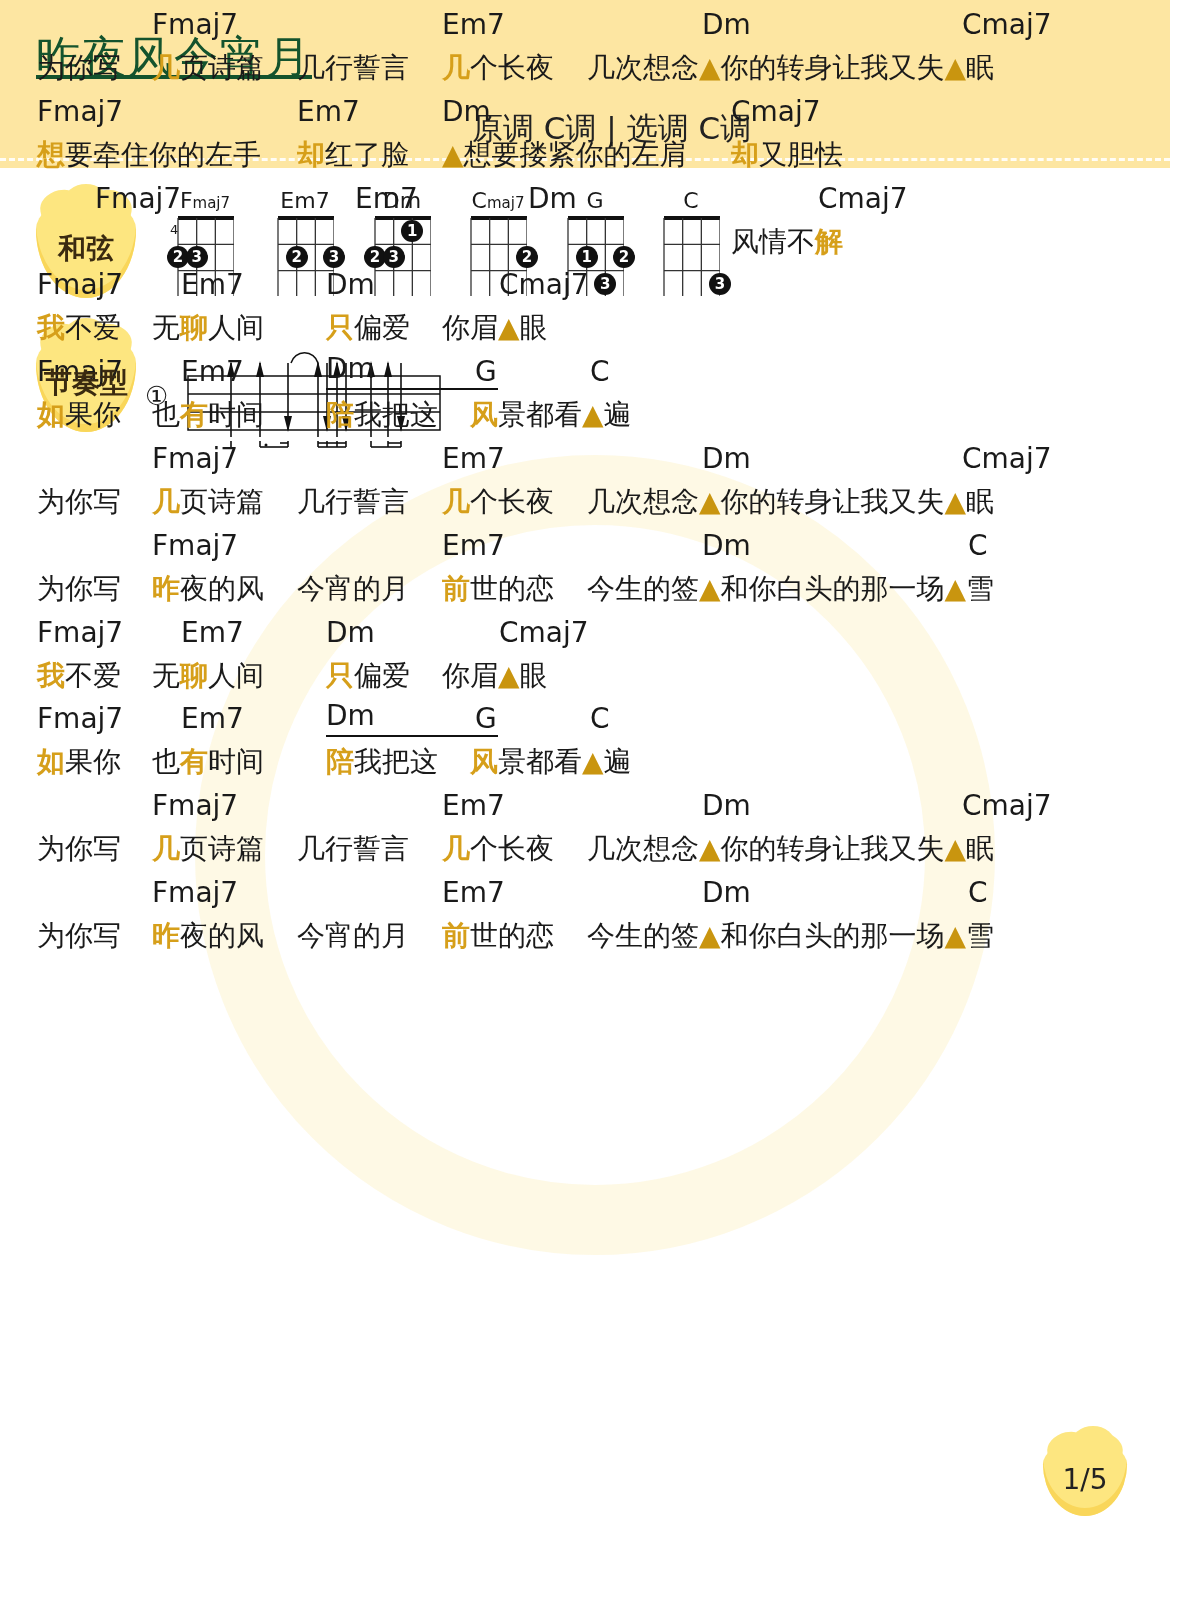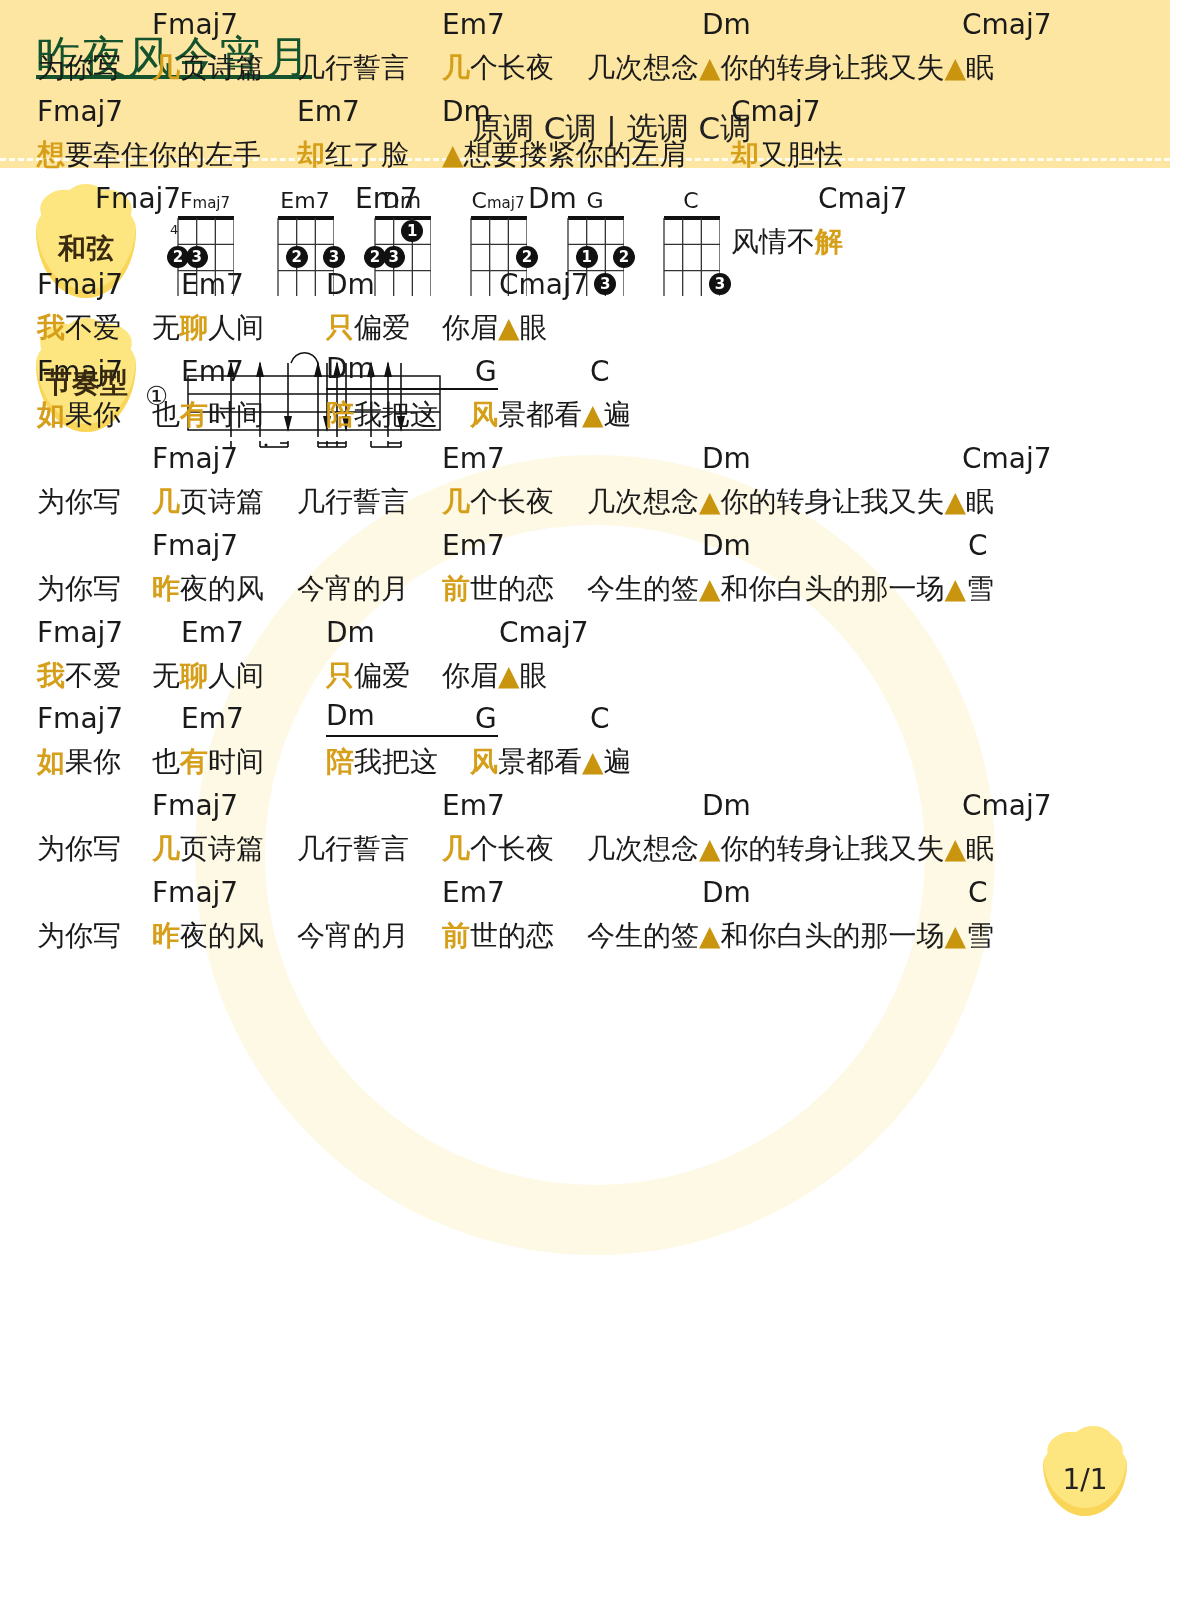--- a/index.html
+++ b/index.html
@@ -263,14 +263,14 @@
     <div class="row chord" style="top: 697.4px;"><span class="seg" style="left: 37px;">Fmaj7</span><span class="seg" style="left: 181px;">Em7</span><span class="seg under" style="left: 326px; width: 172px; line-height: 38px;">Dm</span><span class="seg" style="left: 475px;">G</span><span class="seg" style="left: 590px;">C</span></div>
     <div class="row lyric" style="top: 740.4px;"><span class="seg" style="left: 37px;"><span class="hl">如</span><span>果你</span></span><span class="seg" style="left: 152px;"><span>也</span><span class="hl">有</span><span>时间</span></span><span class="seg" style="left: 326px;"><span class="hl">陪</span><span>我把这</span></span><span class="seg" style="left: 470px;"><span class="hl">风</span><span>景都看</span><span class="tri">▲</span><span>遍</span></span></div>
     <div class="row chord" style="top: 784.2px;"><span class="seg" style="left: 152px;">Fmaj7</span><span class="seg" style="left: 442px;">Em7</span><span class="seg" style="left: 702px;">Dm</span><span class="seg" style="left: 962px;">Cmaj7</span></div>
     <div class="row lyric" style="top: 827.2px;"><span class="seg" style="left: 37px;"><span>为你写</span></span><span class="seg" style="left: 152px;"><span class="hl">几</span><span>页诗篇</span></span><span class="seg" style="left: 297px;"><span>几行誓言</span></span><span class="seg" style="left: 442px;"><span class="hl">几</span><span>个长夜</span></span><span class="seg" style="left: 587px;"><span>几次想念</span><span class="tri">▲</span><span>你的转身让我又失</span><span class="tri">▲</span><span>眠</span></span></div>
     <div class="row chord" style="top: 871px;"><span class="seg" style="left: 152px;">Fmaj7</span><span class="seg" style="left: 442px;">Em7</span><span class="seg" style="left: 702px;">Dm</span><span class="seg" style="left: 968px;">C</span></div>
     <div class="row lyric" style="top: 914px;"><span class="seg" style="left: 37px;"><span>为你写</span></span><span class="seg" style="left: 152px;"><span class="hl">昨</span><span>夜的风</span></span><span class="seg" style="left: 297px;"><span>今宵的月</span></span><span class="seg" style="left: 442px;"><span class="hl">前</span><span>世的恋</span></span><span class="seg" style="left: 587px;"><span>今生的签</span><span class="tri">▲</span><span>和你白头的那一场</span><span class="tri">▲</span><span>雪</span></span></div>
   </div>
 
 <div class="badge page-badge">
   <div class="top-lobe"></div>
-    <span style="font-weight:normal">1/1</span>
+    <span style="font-weight:normal">1/5</span>
 </div>
 
 </body></html>

